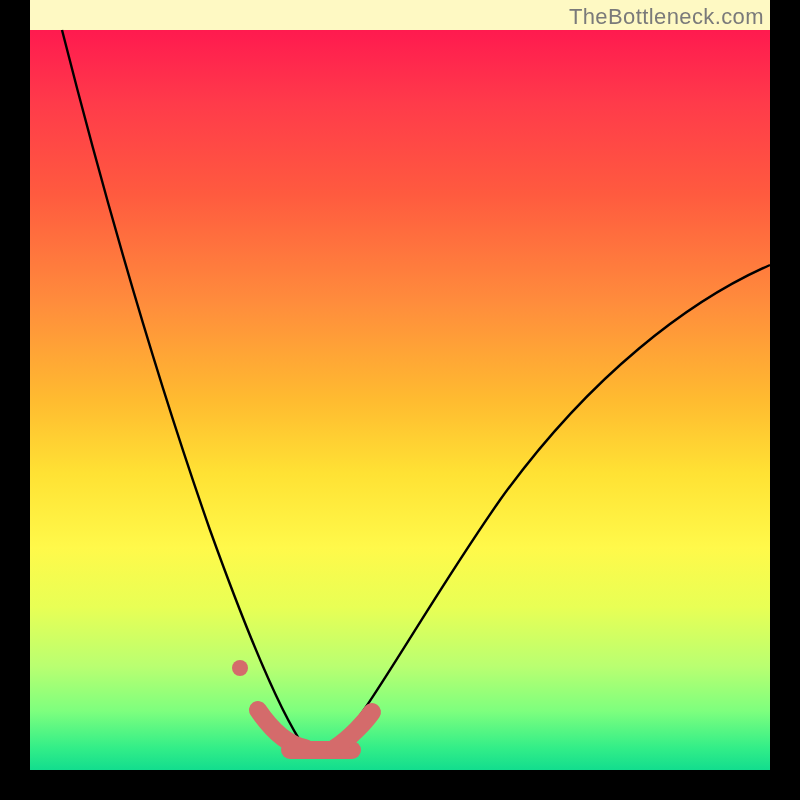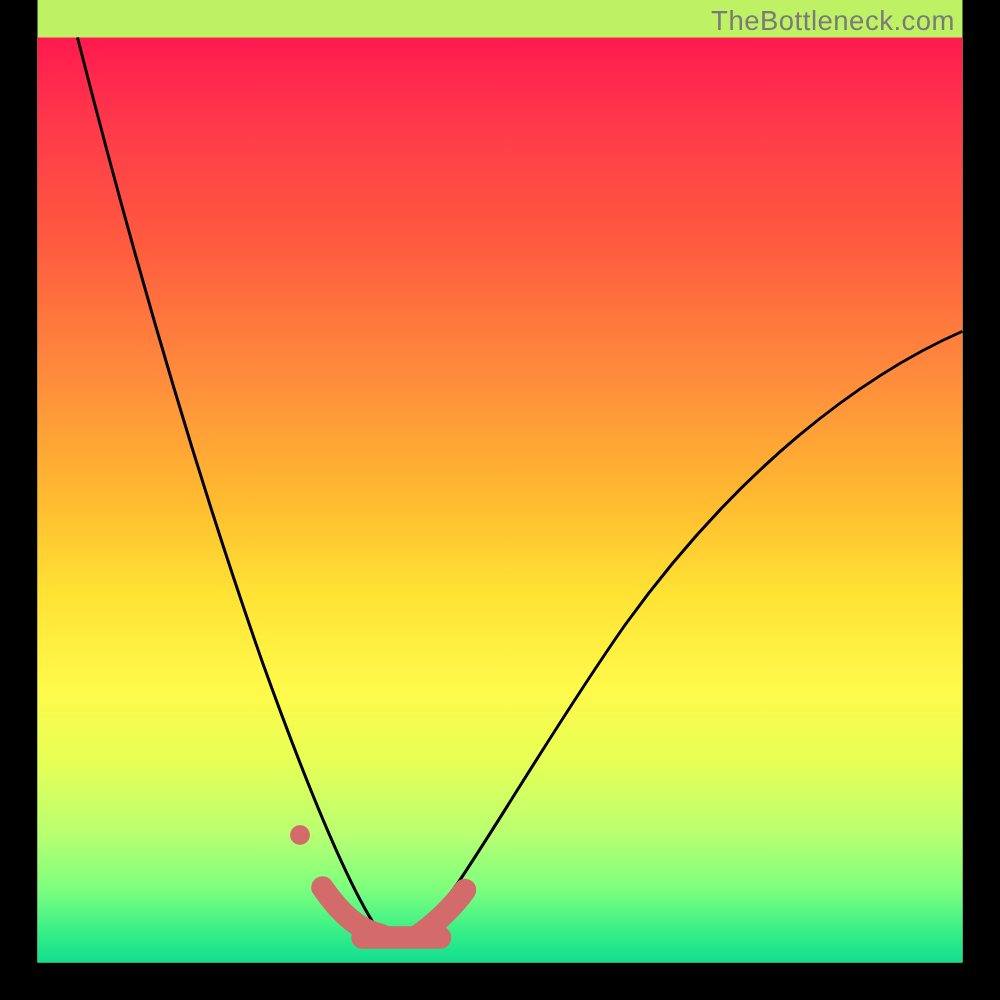--- a/index.html
+++ b/index.html
@@ -10,21 +10,21 @@
     background: #000;
     overflow: hidden;
     font-family: Arial, Helvetica, sans-serif;
   }
   .chart-frame {
     position: absolute;
     left: 30px;
     top: 0;
     width: 740px;
     height: 770px;
-    background: #bef264;
+    background: #fef9c3;
   }
   .plot-area {
     position: absolute;
     left: 0;
     top: 30px;
     width: 740px;
     height: 740px;
     
     background: linear-gradient(
       to bottom,

